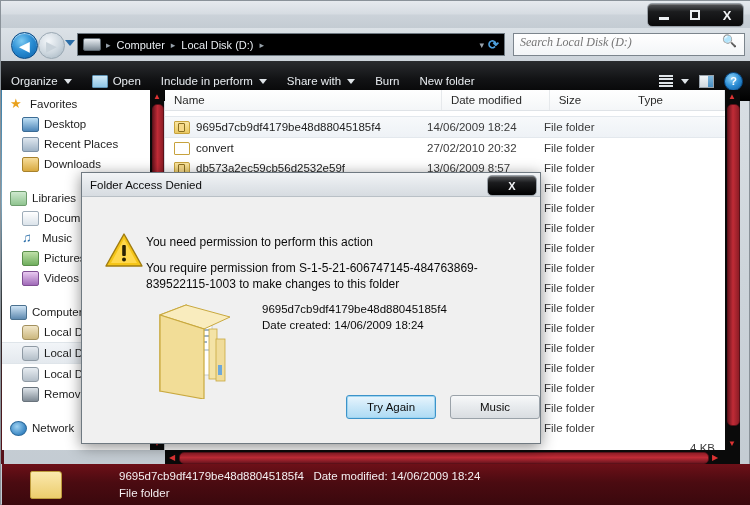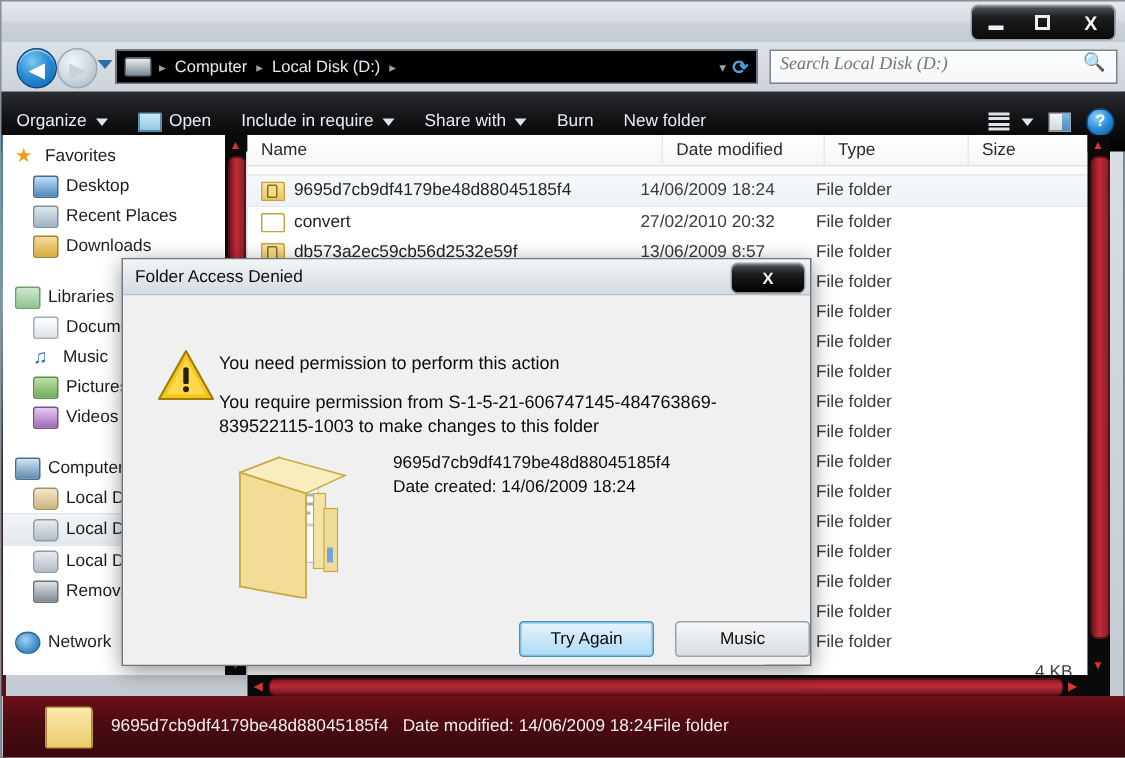--- a/index.html
+++ b/index.html
@@ -252,21 +252,21 @@
   #statusbar{
     position:absolute;left:1px;top:463px;width:748px;height:41px;
     background:linear-gradient(180deg,#6d1018 0%,#4b0b11 45%,#3a080d 100%);
     display:flex;align-items:center;
   }
   #statusicon{
     width:30px;height:26px;margin-left:28px;margin-right:12px;border-radius:2px 3px 2px 2px;
     background:linear-gradient(180deg,#fbe8ae 0%,#eccd6d 100%);
     border:1px solid #bd9a3c;flex:0 0 auto;
   }
-  #statustext{display:flex;flex-direction:row;justify-content:center;}
+  #statustext{display:flex;flex-direction:column;justify-content:center;margin-left:45px;}
   .sline{color:#f4eef0;font-size:11.5px;line-height:17px;white-space:nowrap;}
   .sline b{font-weight:normal;}
 
   
   #dialog{
     position:absolute;left:80px;top:171px;width:460px;height:272px;
     background:#f0f0f0;
     border:1px solid #6f7981;
     box-shadow:0 3px 14px rgba(0,0,0,.45);
     box-sizing:border-box;
@@ -304,21 +304,21 @@
   #dlgfname{
     position:absolute;left:180px;top:106px;font-size:11.5px;color:#0b0b0b;
   }
   #dlgfdate{
     position:absolute;left:180px;top:122px;font-size:11.5px;color:#0b0b0b;
   }
   .dlgbtn{
     position:absolute;top:198px;height:24px;width:90px;
     font-size:11.5px;color:#0b0b0b;
     display:flex;align-items:center;justify-content:center;
-    border-radius:3px;box-sizing:border-box;margin-top:19px;
+    border-radius:3px;box-sizing:border-box;
   }
   #btn-tryagain{
     left:264px;
     background:linear-gradient(180deg,#e9f5fd 0%,#c9e7f8 50%,#aedbf4 100%);
     border:1px solid #3c93c9;
     box-shadow:0 0 0 1px #9fd4f0 inset;
   }
   #btn-cancel{
     left:368px;
     background:linear-gradient(180deg,#f7f8f9 0%,#e7eaed 50%,#d9dde1 100%);
@@ -377,21 +377,21 @@
   <div id="toolbar">
     <div class="tbitem">
       <span>Organize</span>
       <span class="caret"></span>
     </div>
     <div class="tbitem">
       <span class="tbfoldericon"></span>
       <span>Open</span>
     </div>
     <div class="tbitem">
-      <span>Include in require</span>
+      <span>Include in perform</span>
       <span class="caret"></span>
     </div>
     <div class="tbitem">
       <span>Share with</span>
       <span class="caret"></span>
     </div>
     <div class="tbitem">
       <span>Burn</span>
     </div>
     <div class="tbitem">
@@ -489,22 +489,22 @@
   <div id="navscroll">
     <div class="vsb-arrow">▲</div>
     <div id="navthumb"></div>
     <div class="vsb-arrow" style="position:absolute;bottom:0;left:0;">▼</div>
   </div>
 
   <div id="listpane">
     <div id="colhdr">
       <div class="col c-name">Name</div>
       <div class="col c-date">Date modified</div>
+      <div class="col c-size">Size</div>
       <div class="col c-type">Type</div>
-      <div class="col c-size">Size</div>
     </div>
 
     <div id="rows">
       <div class="row sel">
         <div class="cell c-name">
           <span class="rowfolder locked"></span>
           <span>9695d7cb9df4179be48d88045185f4</span>
         </div>
         <div class="cell c-date">14/06/2009 18:24</div>
         <div class="cell c-type">File folder</div>

